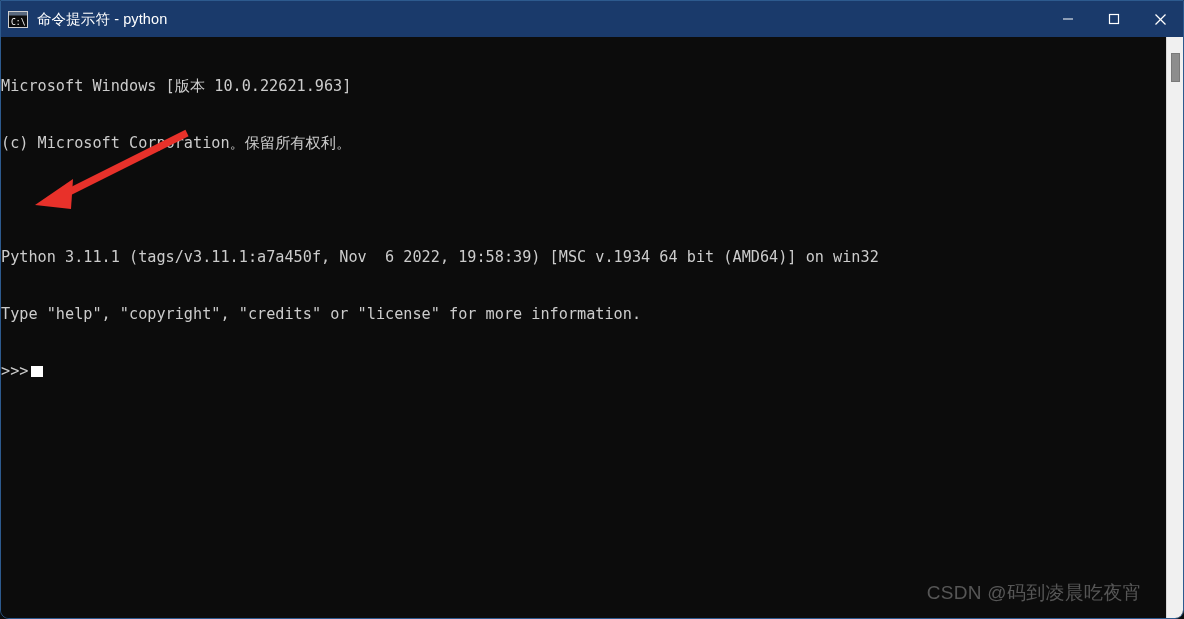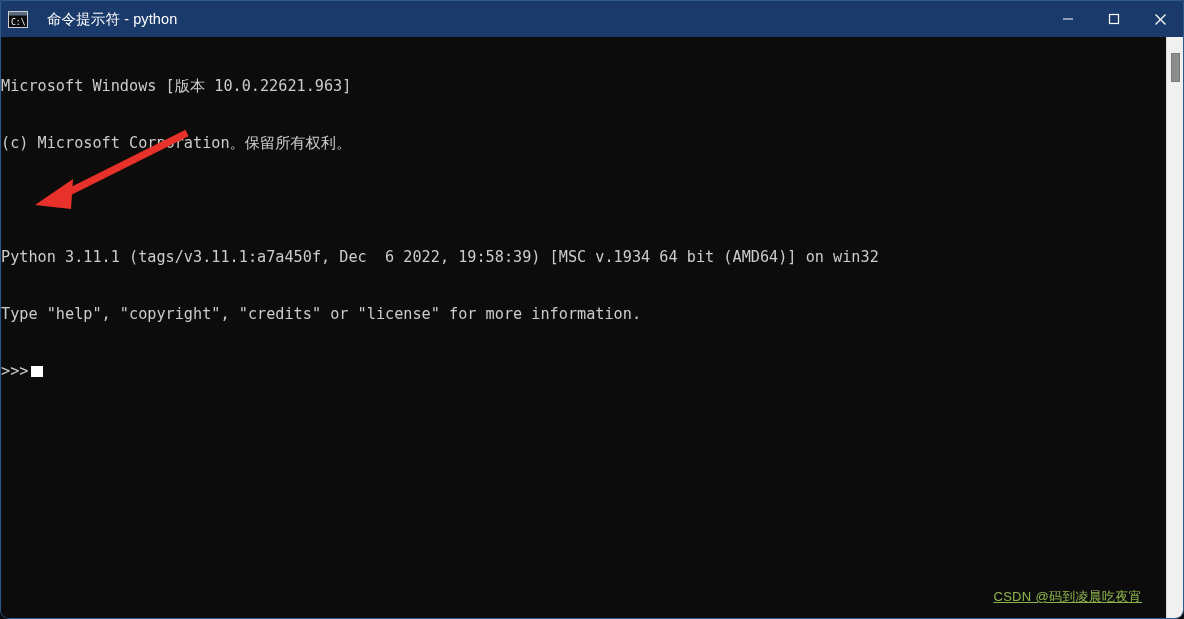--- a/index.html
+++ b/index.html
@@ -49,21 +49,20 @@
     flex: 0 0 auto;
     margin-right: 9px;
     position: relative;
   }
   .title-text {
     color: #ffffff;
     font-size: 14.5px;
     font-family: "Liberation Sans", sans-serif;
     white-space: nowrap;
     letter-spacing: 0.1px;
-    margin-left: 10px;
   }
   .window-controls {
     display: flex;
     height: 36px;
     flex: 0 0 auto;
   }
   .wc-btn {
     width: 46px;
     height: 36px;
     display: flex;
@@ -136,27 +135,26 @@
     width: 260px;
     height: 160px;
     pointer-events: none;
   }
 
   
   .watermark {
     position: absolute;
     right: 24px;
     bottom: 12px;
-    color: #bef264;
+    color: #737373;
     opacity: 0.72;
-    font-size: 13px;
+    font-size: 19px;
     font-family: "Liberation Sans", sans-serif;
     white-space: nowrap;
     letter-spacing: 0.3px;
-    text-decoration: underline;
   }
 </style>
 </head>
 <body>
 
 <div class="window">
 
   <div class="titlebar">
     <div class="titlebar-left">
       <span class="app-icon">
@@ -186,21 +184,21 @@
           </svg>
       </div>
     </div>
   </div>
 
   <div class="terminal">
     <div class="console-text">
       <div class="line">Microsoft Windows [版本 10.0.22621.963]</div>
       <div class="line">(c) Microsoft Corporation。保留所有权利。</div>
       <div class="line blank"></div>
-      <div class="line">Python 3.11.1 (tags/v3.11.1:a7a450f, Dec  6 2022, 19:58:39) [MSC v.1934 64 bit (AMD64)] on win32</div>
+      <div class="line">Python 3.11.1 (tags/v3.11.1:a7a450f, Nov  6 2022, 19:58:39) [MSC v.1934 64 bit (AMD64)] on win32</div>
       <div class="line">Type "help", "copyright", "credits" or "license" for more information.</div>
       <div class="line"><span>&gt;&gt;&gt;</span><span class="cursor"></span></div>
     </div>
 
     <svg class="annotation-arrow" viewBox="0 0 260 160" xmlns="http://www.w3.org/2000/svg">
       <line x1="186" y1="60" x2="58" y2="124" stroke="#e8312a" stroke-width="7" stroke-linecap="butt"></line>
       <polygon points="34,132 72,106 70,136" fill="#e8312a"></polygon>
     </svg>
 
     <div class="watermark">CSDN @码到凌晨吃夜宵</div>

